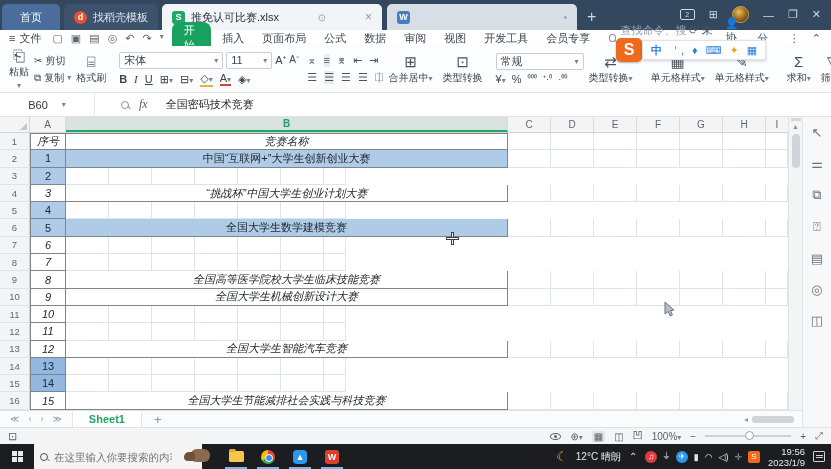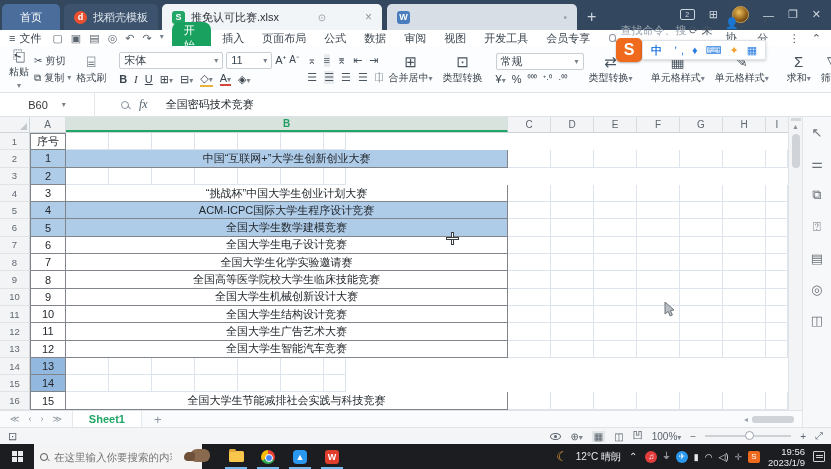--- a/index.html
+++ b/index.html
@@ -70,21 +70,21 @@
   .ch{display:flex;align-items:center;justify-content:center;border-right:1px solid #d8dce0;}
   .ch.sel{background:#d9e3dd;color:#1f9d62;font-weight:bold;border-bottom:2px solid #21a666;}
   .grid-row{display:flex;height:17.31px;font-size:11px;}
   .rh{width:30px;background:#f3f4f6;border-right:1px solid #cfd4d9;border-bottom:1px solid #e0e3e6;display:flex;align-items:center;justify-content:center;font-size:9.5px;color:#5f6770;}
   .ca{width:36px;border-left:1px solid #80858c;}
   .cb{width:442px;}
   .ca,.cb{border-right:1px solid #80858c;border-bottom:1px solid #80858c;display:flex;align-items:center;justify-content:center;color:#23282d;white-space:nowrap;overflow:hidden;}
   .first{border-top:1px solid #80858c;}
   .hl-blue{background:#aecbe8;}
   .hl-blue2{background:#92b8e0;}
-  .hl-none{background:#fff;}
+  .hl-none{background:#fff;font-style:italic;}
   .ce{border-right:1px solid #dde4ee;border-bottom:1px solid #dde4ee;}
 
   
   .vscroll{left:788px;top:117px;width:14px;height:293px;background:#f3f4f5;border-left:1px solid #e0e3e6;}
   .vs-split{width:10px;height:3px;background:#d4d8db;margin:1px auto 2px;}
   .vs-up{text-align:center;color:#8a9099;font-size:7px;}
   .vs-thumb{width:8px;height:34px;background:#d0d3d7;border-radius:4px;margin:4px auto 0;}
 
   
   .rside{left:802px;top:117px;width:29px;height:310px;background:#f7f8fa;border-left:1px solid #e3e6e9;display:flex;flex-direction:column;align-items:center;padding-top:8px;gap:16px;color:#6b7178;font-size:13px;}
@@ -347,20 +347,21 @@
     <div class="ch" style="width:43px;">E</div>
     <div class="ch" style="width:43px;">F</div>
     <div class="ch" style="width:43px;">G</div>
     <div class="ch" style="width:43px;">H</div>
     <div class="ch" style="width:22px;border-right:none;">I</div>
   </div>
   <div>
       <div class="grid-row">
         <div class="rh">1</div>
         <div class="ca hl-none first">序号</div>
+        <div class="cb hl-none first">竞赛名称</div>
         <div class="ce" style="width:43px"></div>
         <div class="ce" style="width:43px"></div>
         <div class="ce" style="width:43px"></div>
         <div class="ce" style="width:43px"></div>
         <div class="ce" style="width:43px"></div>
         <div class="ce" style="width:43px"></div>
         <div class="ce" style="width:22px"></div>
       </div>
       <div class="grid-row">
         <div class="rh">2</div>
@@ -393,21 +394,20 @@
         <div class="ce" style="width:43px"></div>
         <div class="ce" style="width:43px"></div>
         <div class="ce" style="width:43px"></div>
         <div class="ce" style="width:43px"></div>
         <div class="ce" style="width:43px"></div>
         <div class="ce" style="width:22px"></div>
       </div>
       <div class="grid-row">
         <div class="rh">5</div>
         <div class="ca hl-blue">4</div>
-        <div class="cb hl-blue">ACM-ICPC国际大学生程序设计竞赛</div>
         <div class="ce" style="width:43px"></div>
         <div class="ce" style="width:43px"></div>
         <div class="ce" style="width:43px"></div>
         <div class="ce" style="width:43px"></div>
         <div class="ce" style="width:43px"></div>
         <div class="ce" style="width:43px"></div>
         <div class="ce" style="width:22px"></div>
       </div>
       <div class="grid-row">
         <div class="rh">6</div>
@@ -417,33 +417,31 @@
         <div class="ce" style="width:43px"></div>
         <div class="ce" style="width:43px"></div>
         <div class="ce" style="width:43px"></div>
         <div class="ce" style="width:43px"></div>
         <div class="ce" style="width:43px"></div>
         <div class="ce" style="width:22px"></div>
       </div>
       <div class="grid-row">
         <div class="rh">7</div>
         <div class="ca hl-none">6</div>
-        <div class="cb hl-none">全国大学生电子设计竞赛</div>
         <div class="ce" style="width:43px"></div>
         <div class="ce" style="width:43px"></div>
         <div class="ce" style="width:43px"></div>
         <div class="ce" style="width:43px"></div>
         <div class="ce" style="width:43px"></div>
         <div class="ce" style="width:43px"></div>
         <div class="ce" style="width:22px"></div>
       </div>
       <div class="grid-row">
         <div class="rh">8</div>
         <div class="ca hl-none">7</div>
-        <div class="cb hl-none">全国大学生化学实验邀请赛</div>
         <div class="ce" style="width:43px"></div>
         <div class="ce" style="width:43px"></div>
         <div class="ce" style="width:43px"></div>
         <div class="ce" style="width:43px"></div>
         <div class="ce" style="width:43px"></div>
         <div class="ce" style="width:43px"></div>
         <div class="ce" style="width:22px"></div>
       </div>
       <div class="grid-row">
         <div class="rh">9</div>
@@ -465,33 +463,31 @@
         <div class="ce" style="width:43px"></div>
         <div class="ce" style="width:43px"></div>
         <div class="ce" style="width:43px"></div>
         <div class="ce" style="width:43px"></div>
         <div class="ce" style="width:43px"></div>
         <div class="ce" style="width:22px"></div>
       </div>
       <div class="grid-row">
         <div class="rh">11</div>
         <div class="ca hl-none">10</div>
-        <div class="cb hl-none">全国大学生结构设计竞赛</div>
         <div class="ce" style="width:43px"></div>
         <div class="ce" style="width:43px"></div>
         <div class="ce" style="width:43px"></div>
         <div class="ce" style="width:43px"></div>
         <div class="ce" style="width:43px"></div>
         <div class="ce" style="width:43px"></div>
         <div class="ce" style="width:22px"></div>
       </div>
       <div class="grid-row">
         <div class="rh">12</div>
         <div class="ca hl-none">11</div>
-        <div class="cb hl-none">全国大学生广告艺术大赛</div>
         <div class="ce" style="width:43px"></div>
         <div class="ce" style="width:43px"></div>
         <div class="ce" style="width:43px"></div>
         <div class="ce" style="width:43px"></div>
         <div class="ce" style="width:43px"></div>
         <div class="ce" style="width:43px"></div>
         <div class="ce" style="width:22px"></div>
       </div>
       <div class="grid-row">
         <div class="rh">13</div>

